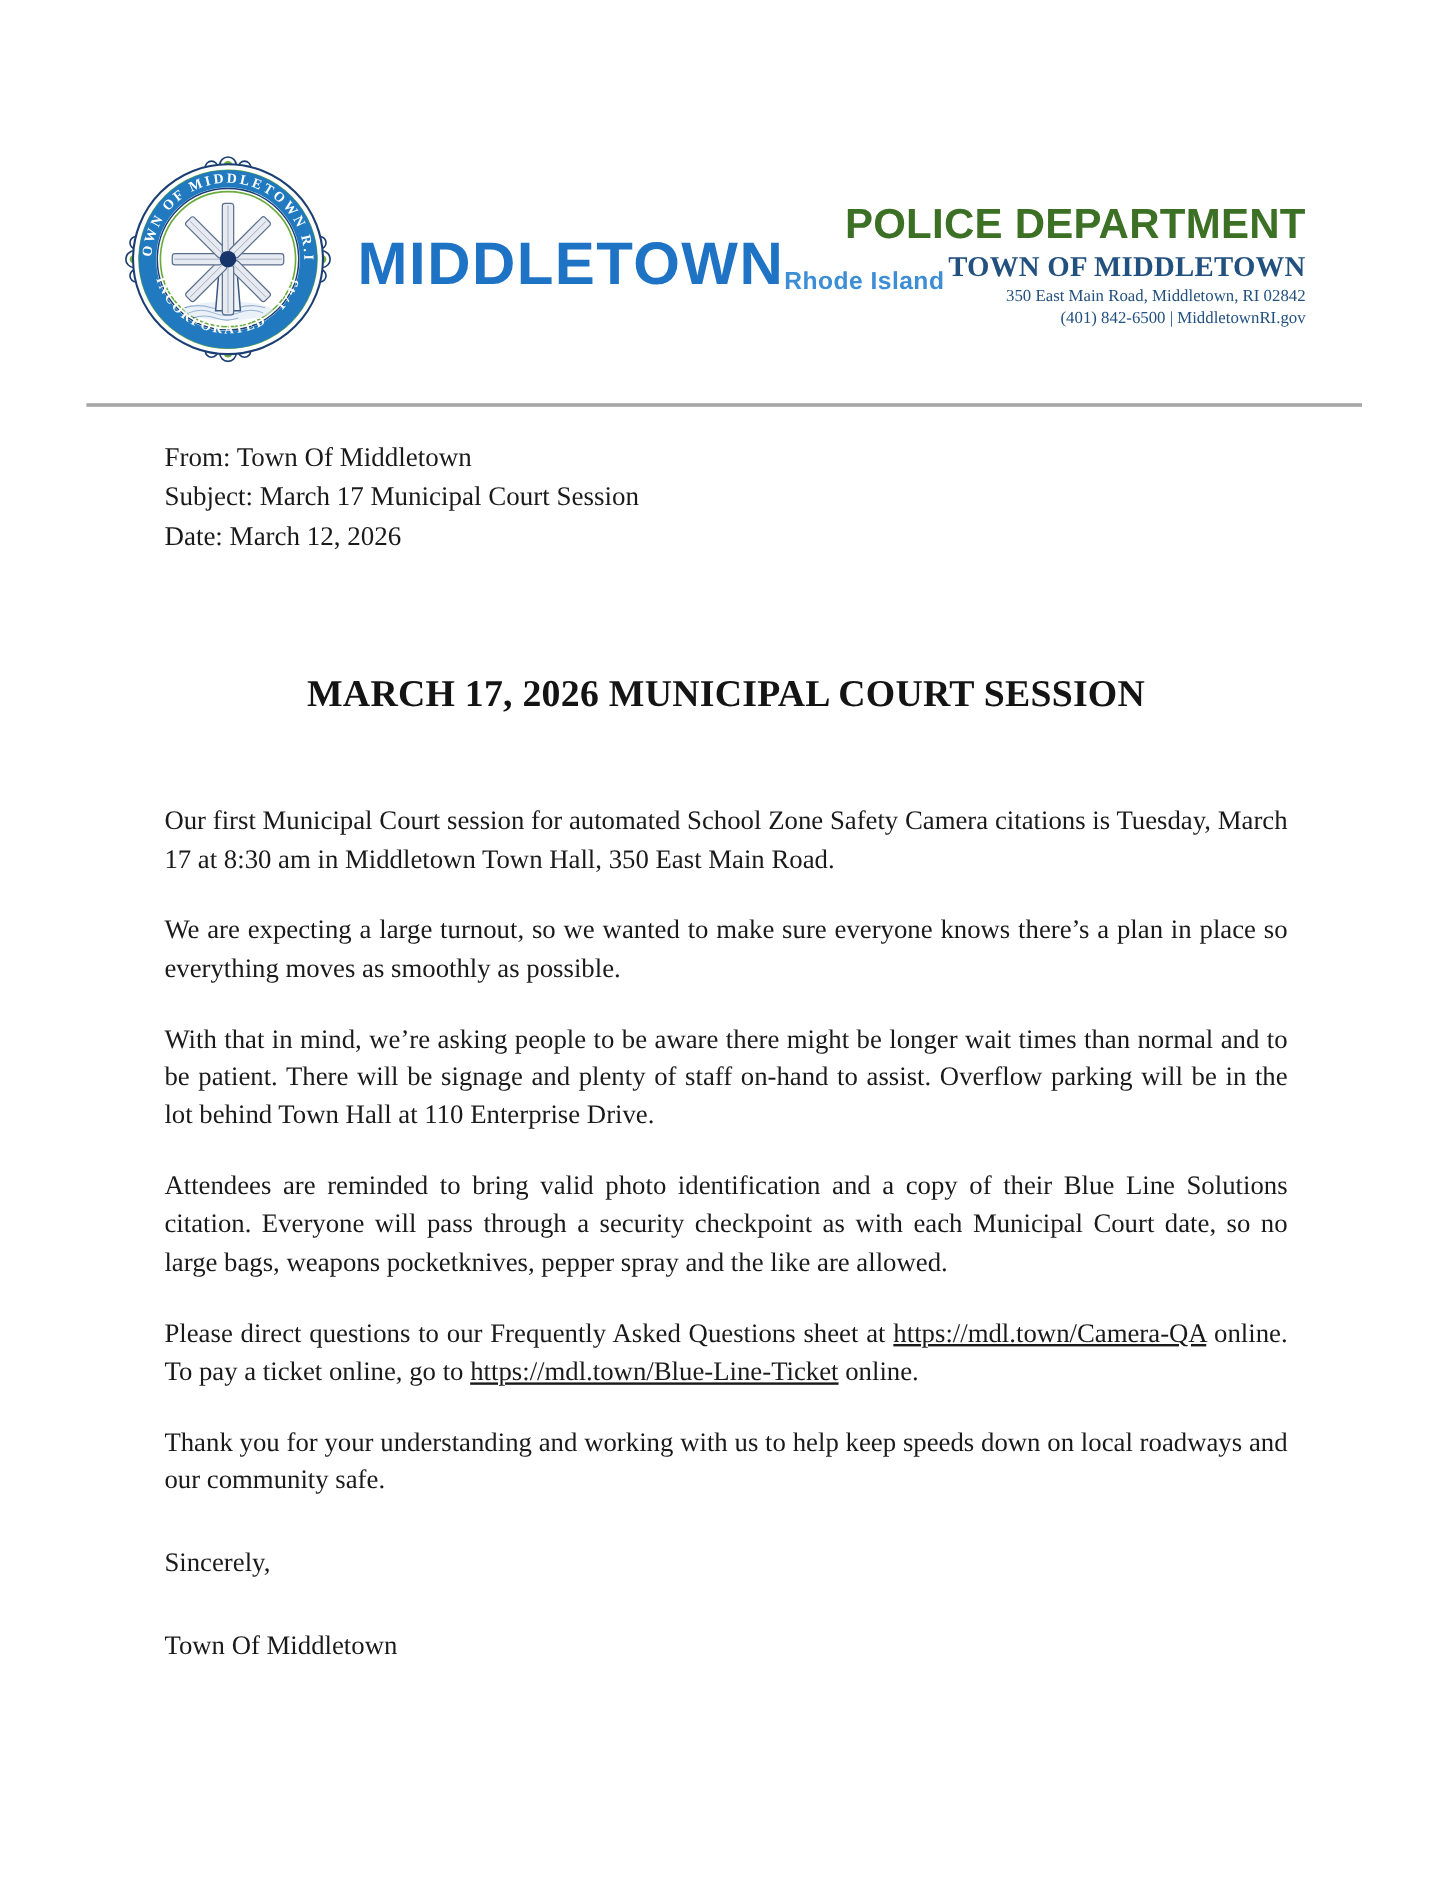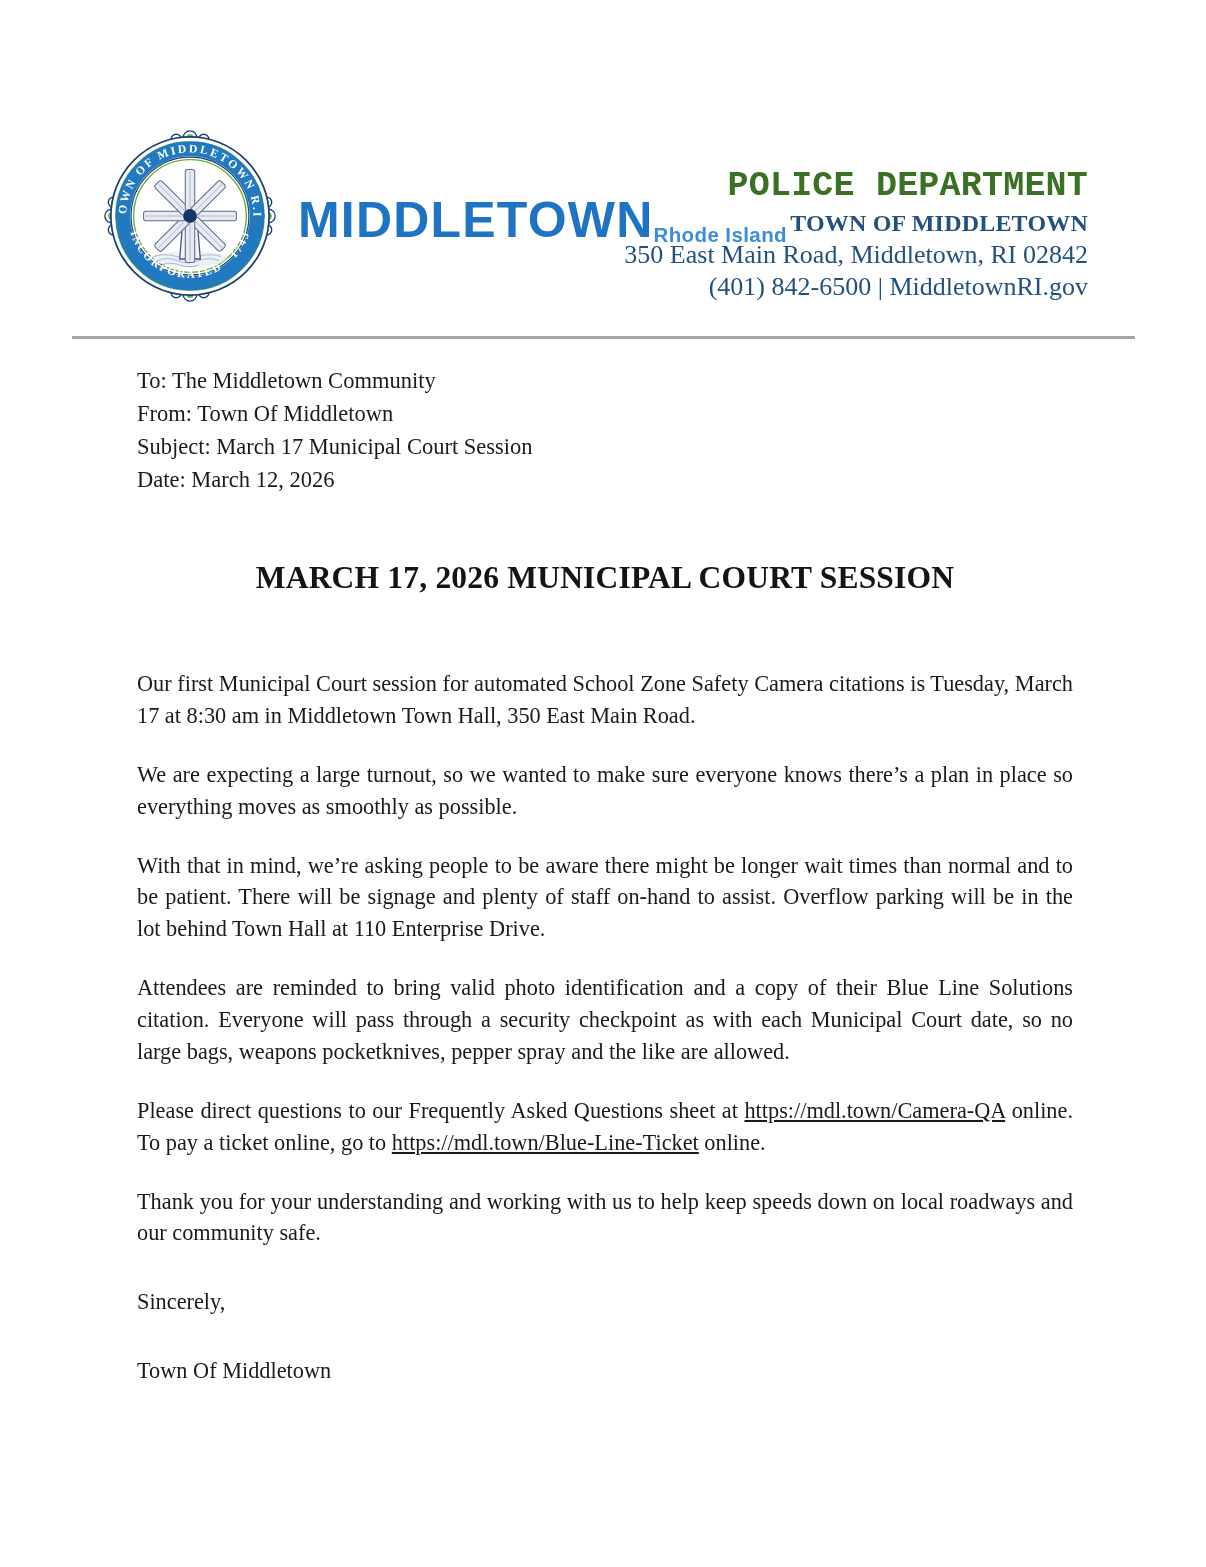--- a/index.html
+++ b/index.html
@@ -67,42 +67,42 @@
   }
 
   .agency-block {
     position: absolute;
     right: 118px;
     top: 166px;
     text-align: right;
     line-height: 1.18;
   }
   .agency-dept {
-    font-family: Liberation Mono, monospace;
+    font-family: Liberation Sans, sans-serif;
     font-weight: 700;
     font-size: 35px;
     letter-spacing: 0.2px;
     color: #3c7125;
     white-space: nowrap;
     margin-left: 17px;
   }
   .agency-town {
     font-family: "Liberation Serif", "DejaVu Serif", serif;
     font-weight: 700;
     font-size: 24px;
     letter-spacing: 0.2px;
     color: #23517f;
     margin-top: 2px;
     white-space: nowrap;
   }
   .agency-addr,
   .agency-contact {
     font-family: "Liberation Serif", "DejaVu Serif", serif;
     font-weight: 400;
-    font-size: 26px;
+    font-size: 14px;
     color: #23517f;
     margin-top: 2px;
     white-space: nowrap;
     text-align: right;
   }
 
   .header-rule {
     position: absolute;
     left: 72px;
     top: 336px;
@@ -304,21 +304,20 @@
     <div class="agency-dept">POLICE DEPARTMENT</div>
     <div class="agency-town">TOWN OF MIDDLETOWN</div>
     <div class="agency-addr">350 East Main Road, Middletown, RI 02842</div>
     <div class="agency-contact">(401) 842-6500 | MiddletownRI.gov</div>
   </div>
 
   <div class="header-rule"></div>
 </div>
 
 <div class="memo">
-  <div>To: The Middletown Community</div>
   <div>From: Town Of Middletown</div>
   <div>Subject: March 17 Municipal Court Session</div>
   <div>Date: March 12, 2026</div>
 </div>
 
 <div class="psa-title">
   <div>MARCH 17, 2026 MUNICIPAL COURT SESSION</div>
 </div>
 
 <div class="body-copy">

